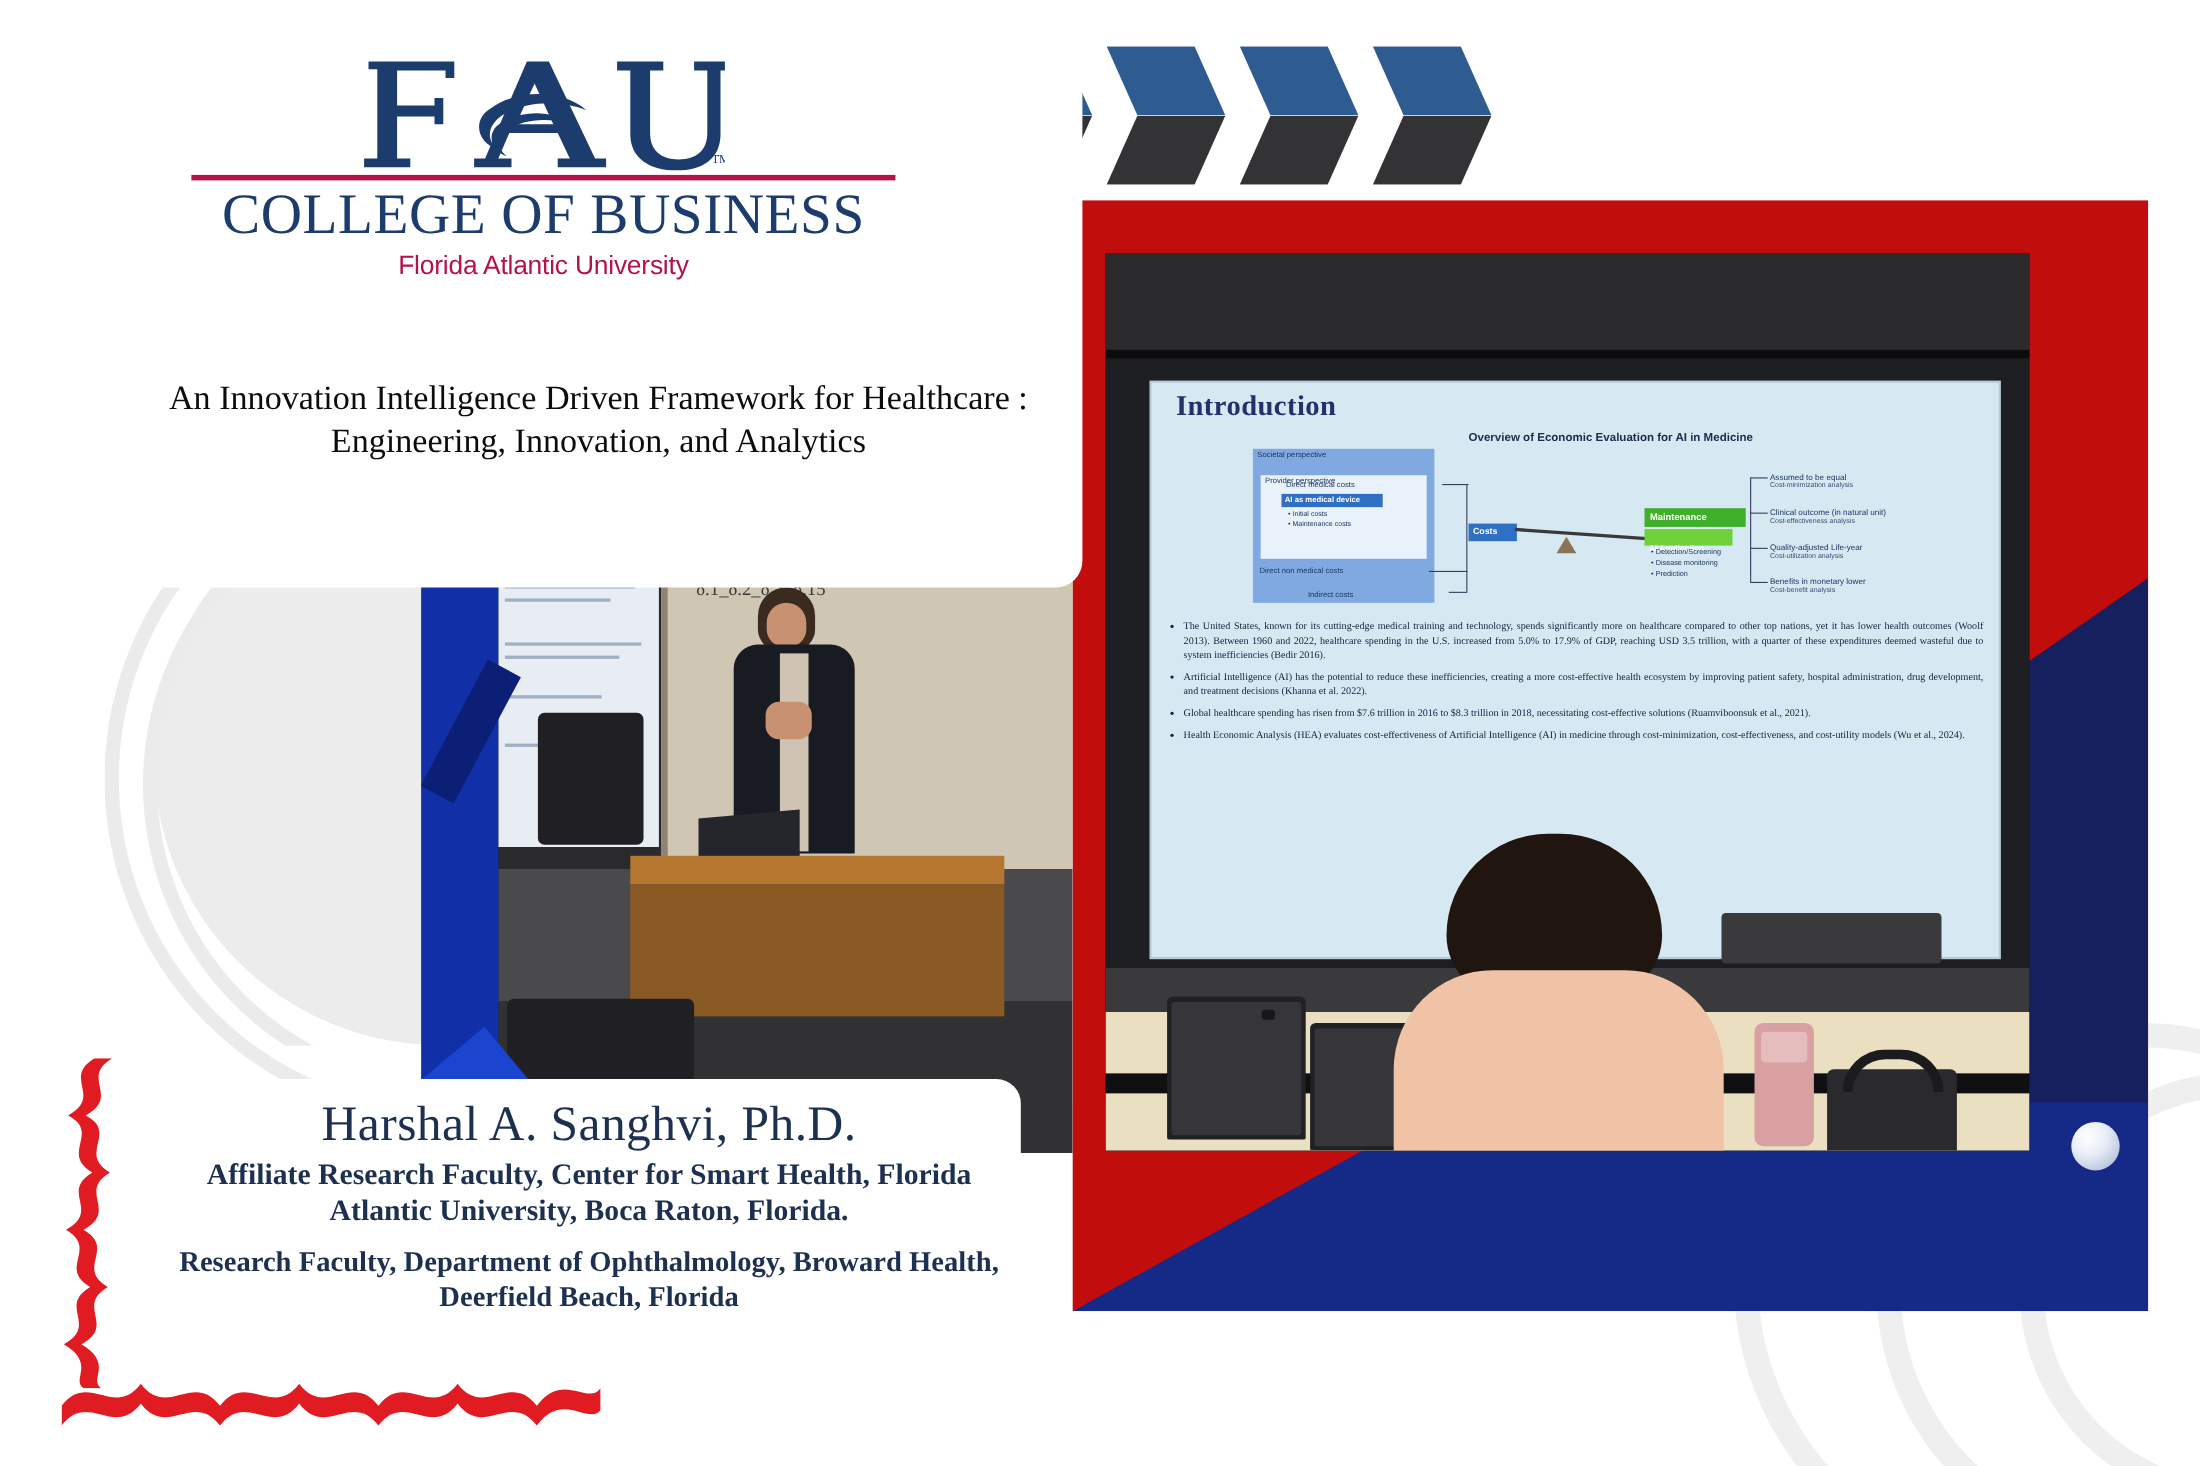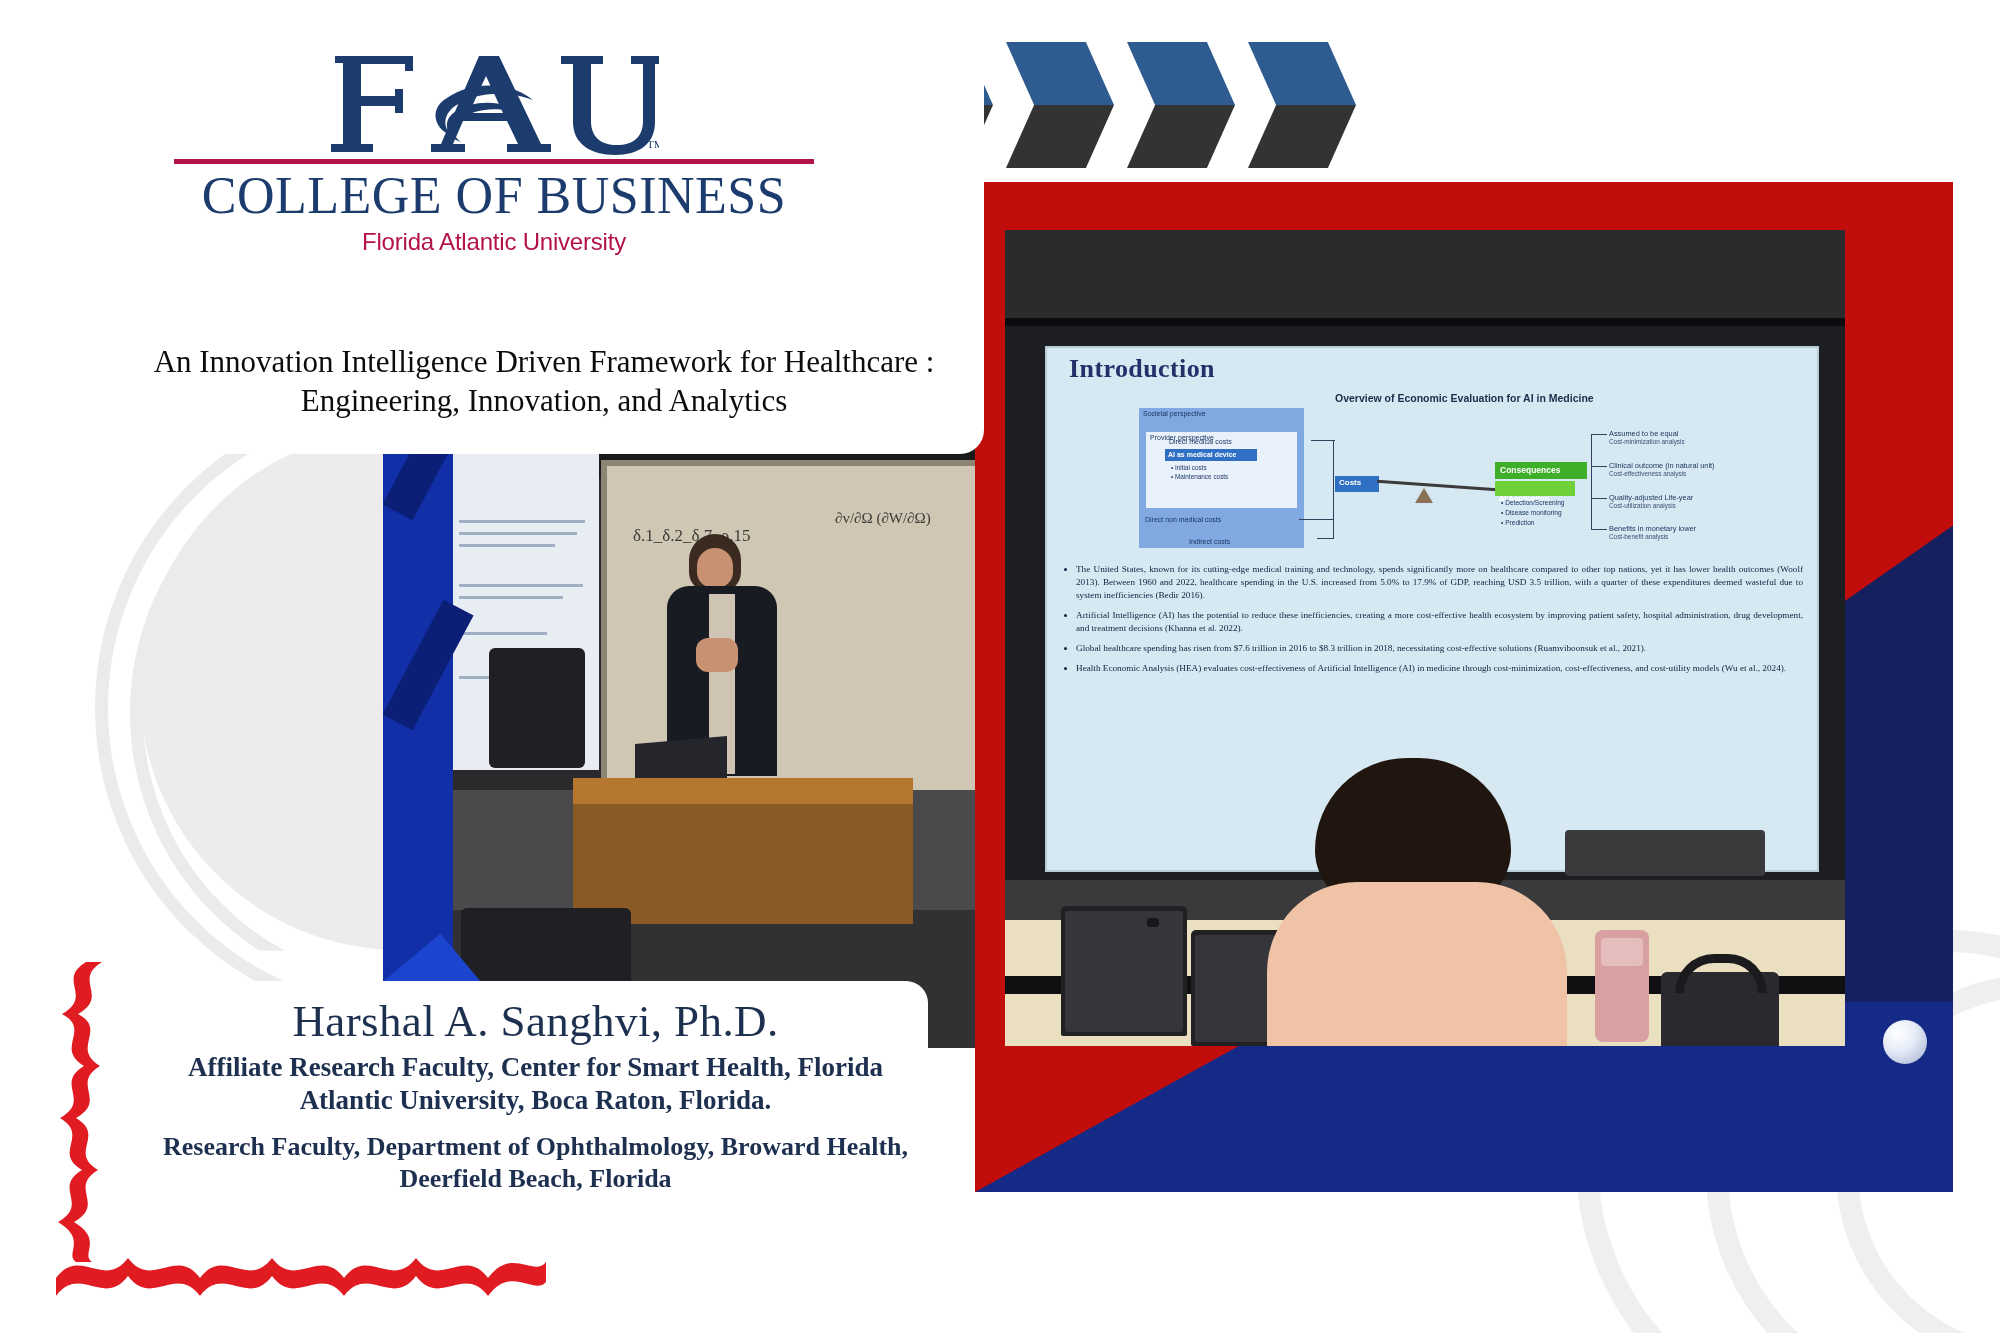--- a/index.html
+++ b/index.html
@@ -159,21 +159,21 @@
   .lp-laptop{position:absolute;left:182px;top:392px;width:92px;height:44px;background:#24262b;transform:skewY(-5deg);}
   .lp-chair{position:absolute;background:#202024;border-radius:6px;}
 
   
   .sphere{position:absolute;right:26px;top:838px;width:44px;height:44px;border-radius:50%;
     background:radial-gradient(circle at 34% 30%, #ffffff 0%, #e6ecf7 42%, #9fadd0 100%);}
 
   
   .card{position:absolute;background:#ffffff;}
   .card-top{
-    left:104px;top:0;width:880px;height:454px;border-radius:0 0 24px 0;
+    left:104px;top:0;width:880px;height:534px;border-radius:0 0 24px 0;
     box-shadow:0 0 0 0 transparent;
   }
   .logo{position:absolute;left:70px;top:50px;width:640px;text-align:center;}
   .rule{width:640px;height:5px;background:#b4124a;margin:4px auto 6px auto;}
   .cob{
     font-family:"Liberation Serif",serif;color:#1d3c6e;
     font-size:52px;letter-spacing:.5px;line-height:1;
     font-variant:small-caps;text-transform:uppercase;
   }
   .fau-sub{
@@ -305,21 +305,21 @@
             <div class="conn" style="left:160px;top:131px;width:35px;height:1px;"></div>
             <div class="conn" style="left:178px;top:150px;width:17px;height:1px;"></div>
 
             <div class="box-costs">
                 <span>Costs</span>
               </div>
             <div class="beam"></div>
             <div class="fulcrum"></div>
 
             <div class="box-cons">
-                <span>Consequences</span>
+                <span>Maintenance</span>
               </div>
             <div class="box-app">
                 <span>AI Application</span>
               </div>
             <div class="app-b" style="top:111px;">• Detection/Screening</div>
             <div class="app-b" style="top:121px;">• Disease monitoring</div>
             <div class="app-b" style="top:131px;">• Prediction</div>
 
             <div class="conn" style="left:452px;top:46px;width:1px;height:95px;"></div>
             <div class="conn" style="left:452px;top:46px;width:16px;height:1px;"></div>

